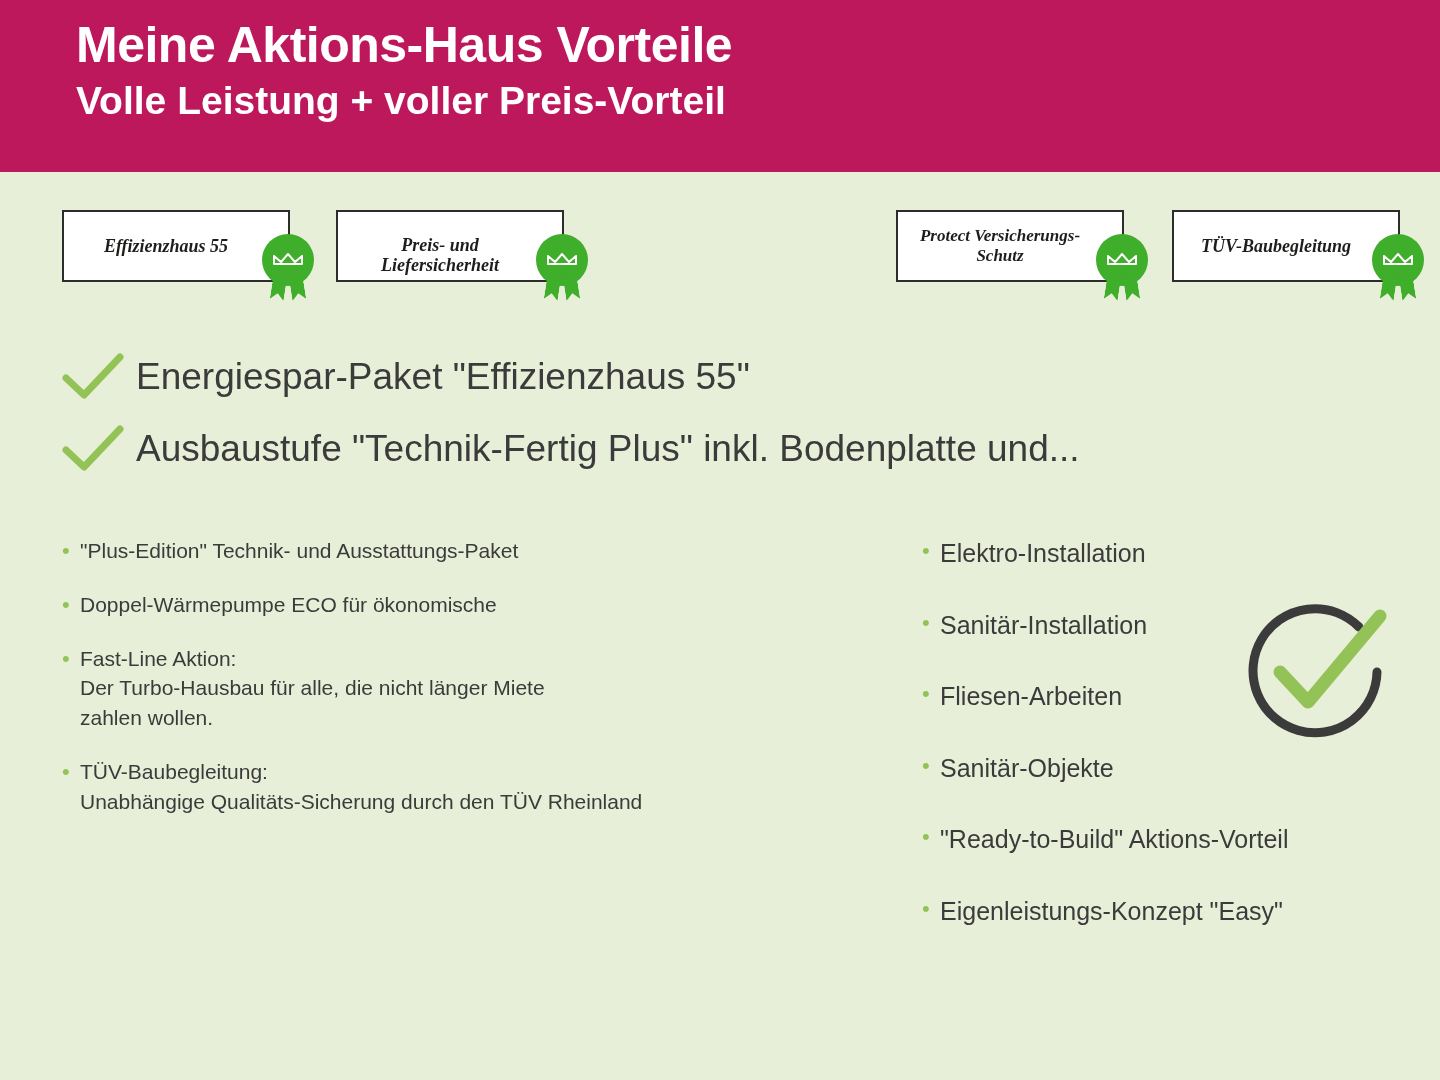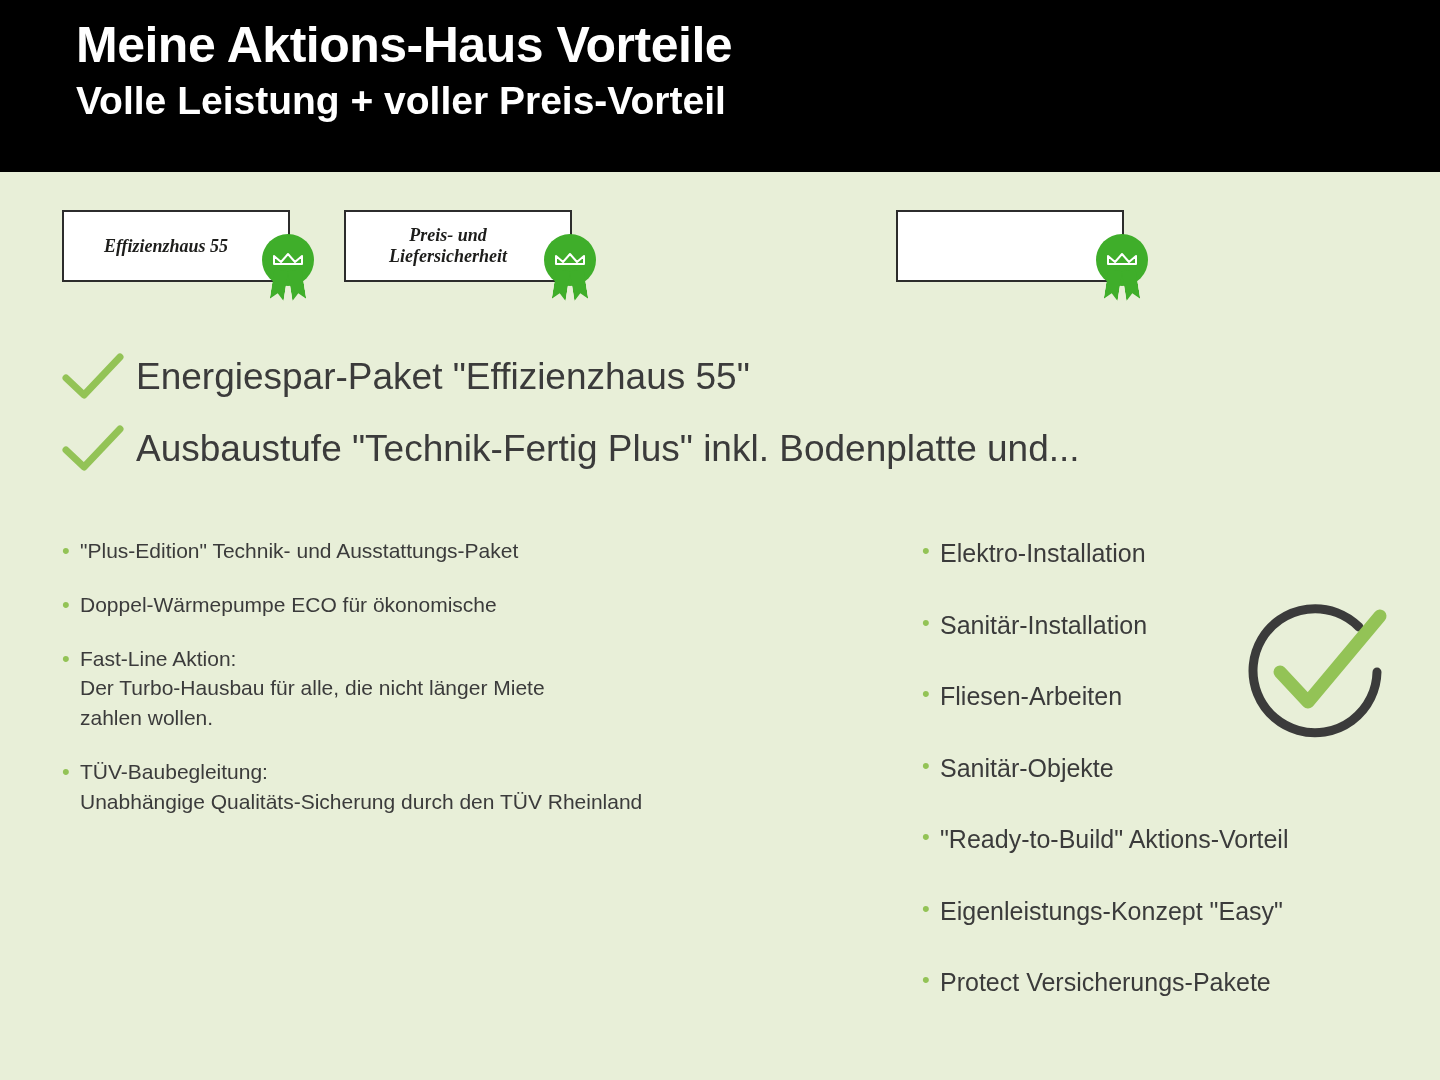--- a/index.html
+++ b/index.html
@@ -13,21 +13,21 @@
     position: relative;
     width: 1440px; height: 1080px;
     background: #e8efd8;
     overflow: hidden;
   }
 
   
   .header {
     width: 100%;
     height: 172px;
-    background: #000000;
+    background: #be185d;
     padding: 18px 0 0 76px;
   }
   .header-title {
     font-size: 50px;
     font-weight: bold;
     color: #ffffff;
     letter-spacing: -0.5px;
     line-height: 1.1;
     margin: 0;
   }
@@ -181,47 +181,63 @@
       <div class="seal">
         <div class="disc"></div>
         <div class="ribbon-l"></div>
         <div class="ribbon-r"></div>
         <svg class="crown" viewBox="0 0 30 16">
           <path d="M1 13 L1 5 L8 11 L15 3 L22 11 L29 5 L29 13 Z" fill="none" stroke="#ffffff" stroke-width="2" stroke-linejoin="round"></path>
         </svg>
       </div>
     </div>
 
-    <div class="badge" style="left:344px; width:228px;">
+    <div class="badge" style="left:336px; width:228px;align-items:flex-end;">
       <div class="badge-label">
         <span class="ln">Preis- und</span>
         <span class="ln">Liefersicherheit</span>
       </div>
       <div class="seal">
         <div class="disc"></div>
         <div class="ribbon-l"></div>
         <div class="ribbon-r"></div>
         <svg class="crown" viewBox="0 0 30 16">
           <path d="M1 13 L1 5 L8 11 L15 3 L22 11 L29 5 L29 13 Z" fill="none" stroke="#ffffff" stroke-width="2" stroke-linejoin="round"></path>
         </svg>
       </div>
     </div>
 
 
     <div class="badge" style="left:896px; width:228px;">
+      <div class="badge-label" style="font-size:17px;">
+        <span class="ln">Protect</span>
+        <span class="ln">Versicherungs-</span>
+        <span class="ln">Schutz</span>
+      </div>
       <div class="seal">
         <div class="disc"></div>
         <div class="ribbon-l"></div>
         <div class="ribbon-r"></div>
         <svg class="crown" viewBox="0 0 30 16">
           <path d="M1 13 L1 5 L8 11 L15 3 L22 11 L29 5 L29 13 Z" fill="none" stroke="#ffffff" stroke-width="2" stroke-linejoin="round"></path>
         </svg>
       </div>
     </div>
 
+    <div class="badge" style="left:1172px; width:228px;">
+      <div class="badge-label">TÜV-Baubegleitung</div>
+      <div class="seal">
+        <div class="disc"></div>
+        <div class="ribbon-l"></div>
+        <div class="ribbon-r"></div>
+        <svg class="crown" viewBox="0 0 30 16">
+          <path d="M1 13 L1 5 L8 11 L15 3 L22 11 L29 5 L29 13 Z" fill="none" stroke="#ffffff" stroke-width="2" stroke-linejoin="round"></path>
+        </svg>
+      </div>
+    </div>
 
   </div>
 
   <div class="checklines">
     <div class="checkline">
       <svg class="check-mark" viewBox="0 0 62 50">
         <path d="M4 26 L22 43 L58 5" fill="none" stroke="#93c356" stroke-width="7" stroke-linecap="round" stroke-linejoin="round"></path>
       </svg>
       <div class="checkline-text">Energiespar-Paket "Effizienzhaus 55"</div>
     </div>
@@ -265,23 +281,20 @@
       </div>
       <div class="bullet">
         <span class="ln">Sanitär-Objekte</span>
       </div>
       <div class="bullet">
         <span class="ln">"Ready-to-Build" Aktions-Vorteil</span>
       </div>
       <div class="bullet">
         <span class="ln">Eigenleistungs-Konzept "Easy"</span>
       </div>
-      <div class="bullet">
-        <span class="ln">Protect Versicherungs-Pakete</span>
-      </div>
     </div>
 
   </div>
 
   <svg class="big-check" viewBox="0 0 152 152">
     <path d="M119 29 A62 62 0 1 0 137 74" fill="none" stroke="#3b3b3b" stroke-width="9" stroke-linecap="round"></path>
     <path d="M40 74 L68 104 L140 18" fill="none" stroke="#93c356" stroke-width="13" stroke-linecap="round" stroke-linejoin="round"></path>
   </svg>
 
 </div>

